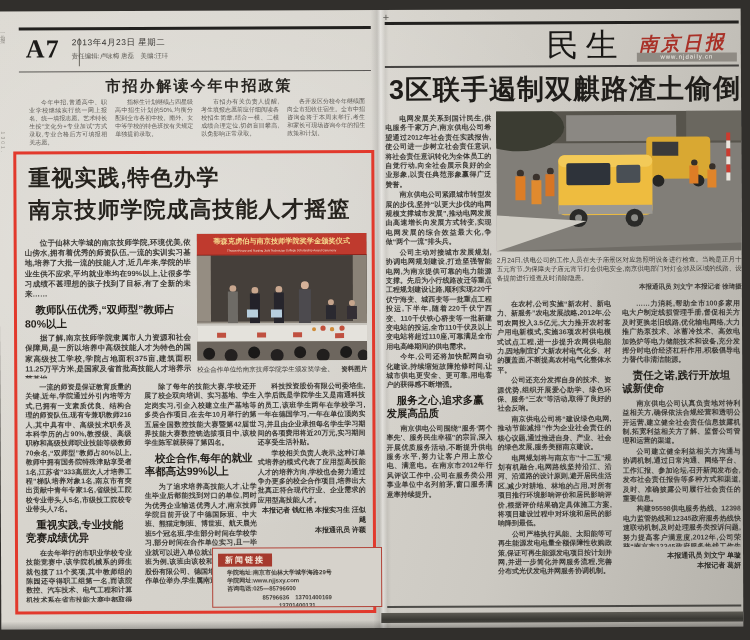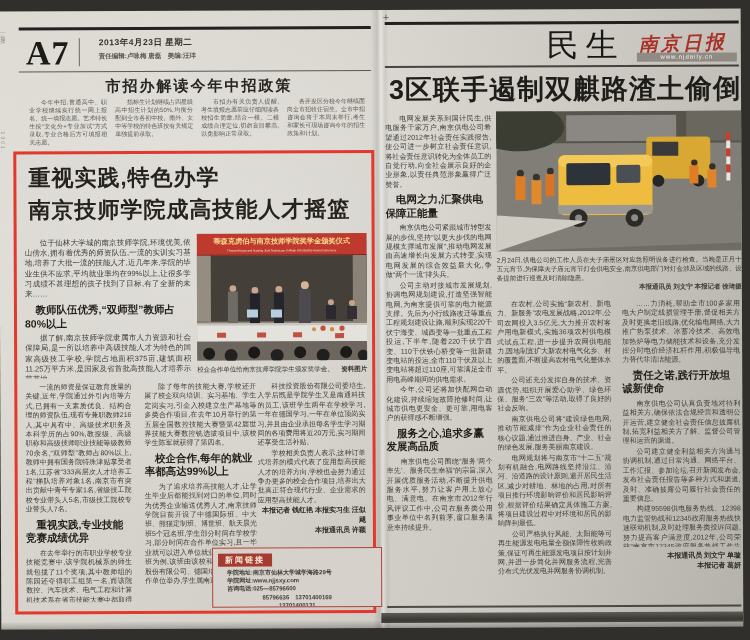--- a/index.html
+++ b/index.html
@@ -10,39 +10,39 @@
            radial-gradient(ellipse at 28% 35%, rgba(255,255,255,0.28), rgba(255,255,255,0) 55%),
            linear-gradient(104deg,#dcd9d2 0%,#d7d4cd 42%,#ccc9c2 70%,#b5b2ab 100%);
          transform:rotate(-0.25deg);}
   .paper::after{content:"";position:absolute;left:0;bottom:0;width:100%;height:8px;
          background:linear-gradient(rgba(0,0,0,0),rgba(0,0,0,0.25));}
   .fold{position:absolute;left:372px;top:0;width:18px;height:618px;
          background:linear-gradient(90deg,rgba(0,0,0,0) 0%,rgba(0,0,0,0.10) 35%,rgba(255,255,255,0.32) 55%,rgba(0,0,0,0.06) 80%,rgba(0,0,0,0));}
   .abs{position:absolute;}
   .rule{background:#22211f;}
   
-  .edition{font-family:"Liberation Serif",serif;font-size:34px;font-weight:bold;color:#1c1b19;letter-spacing:1px;}
+  .edition{font-family:"Liberation Serif",serif;font-size:26px;font-weight:bold;color:#1c1b19;letter-spacing:1px;}
   .date{font-size:8.5px;color:#34322f;letter-spacing:0.5px;}
   .editors{font-size:6.5px;color:#5a5751;margin-top:3px;}
   .vsep{border-left:1px solid #6a675f;height:28px;}
   .section{font-size:32px;font-weight:400;color:#191816;letter-spacing:7px;}
   .brand{font-family:"DejaVu Serif",serif;font-style:italic;font-weight:bold;font-size:19px;
          color:#a93128;letter-spacing:3px;transform:rotate(-2deg);}
   .brandbar{background:#8f8b84;color:#f4f2ec;font-size:6px;line-height:9px;text-align:center;letter-spacing:1px;}
   .regmark{font-size:11px;color:#5d5b56;}
   .margin-v{writing-mode:vertical-rl;font-size:5px;color:#7d7a73;letter-spacing:2px;opacity:0.8;}
   
   .midhead{font-size:15px;font-weight:800;letter-spacing:2px;text-align:center;color:#282622;}
   .minicol{font-size:6px;line-height:8px;color:#5c5954;text-align:justify;overflow:hidden;}
   .minicol div{text-indent:2em;}
   
   .redbox{border:3px solid #e2392c;background:rgba(0,0,0,0.012);}
   .bigtitle{font-size:22px;font-weight:900;color:#26231e;letter-spacing:1px;line-height:31px;}
   .body7{font-size:7px;line-height:9.4px;color:#3e3c38;text-align:justify;overflow:hidden;}
-  .body7 .p{text-indent:2em;margin:0 0 1px 0;}
+  .body7 .p{text-indent:2em;margin:0 0 1px 0;font-weight:bold;}
   .body75{font-size:7.5px;line-height:10.2px;}
   .sub{font-weight:bold;font-size:10.5px;line-height:13.5px;color:#221f1a;text-indent:1em;
        text-align:left;margin:4px 0 3px 0;}
   .caption{font-size:6.5px;line-height:9px;color:#3a3834;text-align:justify;}
   .credit{font-weight:bold;white-space:nowrap;}
   .byline{font-size:7px;line-height:10px;font-weight:bold;color:#2e2c28;text-align:right;}
   .newsbox{border:1px solid #b2453a;background:#d6d2cb;overflow:hidden;}
   .newsbox .hd{display:inline-block;background:#a63a2e;color:#f3eadb;font-size:8px;font-weight:bold;
        padding:1px 7px;margin:3px 0 2px 5px;letter-spacing:2px;}
   .newsbox .ln{font-size:6px;line-height:8.2px;font-weight:bold;color:#413e38;padding:0 5px;text-indent:1.5em;}
@@ -59,21 +59,21 @@
   <div class="paper">
     <div class="fold"></div>
     <div class="abs regmark" style="left:384px;top:1px;">+</div>
 
     <div class="abs margin-v" style="left:1px;top:18px;height:90px;">一份报</div>
     <div class="abs margin-v" style="left:1px;top:120px;height:60px;">1301.</div>
 
     <div class="abs rule" style="left:20px;top:16px;width:352px;height:3px;"></div>
     <div class="abs edition" style="left:27px;top:23px;">A7</div>
     <div class="abs vsep" style="left:80px;top:27px;"></div>
-    <div class="abs" style="left:100px;top:26px;width:200px;font-weight:bold;">
+    <div class="abs" style="left:73px;top:26px;width:200px;">
       <div class="date">2013年4月23日 星期二</div>
       <div class="editors">责任编辑:卢咏梅 唐磊　美编:汪玤</div>
     </div>
     <div class="abs rule" style="left:20px;top:60px;width:352px;height:1px;opacity:0.7;"></div>
 
     <div class="abs rule" style="left:386px;top:12px;width:354px;height:3px;"></div>
     <div class="abs section" style="left:548px;top:15px;">民生</div>
     <div class="abs brand" style="left:640px;top:22px;">南京日报</div>
     <div class="abs brandbar" style="left:638px;top:44px;width:100px;height:9px;">www.njdaily.cn</div>
     <div class="abs rule" style="left:386px;top:56px;width:354px;height:2px;opacity:0.8;"></div>
@@ -234,21 +234,20 @@
         <polygon points="0,140 245,132 245,140" fill="#6f6c66"></polygon>
       </svg>
     </div>
     <div class="abs caption" style="left:497px;top:246px;width:245px;">
       <span>2月24日,供电公司的工作人员在夫子庙景区对应急照明设备进行检查。当晚是正月十五元宵节,为保障夫子庙元宵节灯会供电安全,南京供电部门对灯会涉及区域的线路、设备提前进行巡查及时消除隐患。</span>
       <div class="credit" style="text-align:right;">本报通讯员 刘文宁 本报记者 徐琦摄</div>
     </div>
 
     <div class="abs body7" style="left:386px;top:104px;width:106px;height:490px;">
       <div class="p">电网发展关系到国计民生,供电服务千家万户,南京供电公司希望通过2012年社会责任实践报告,使公司进一步树立社会责任意识,将社会责任意识转化为全体员工的自觉行动,向全社会展示良好的企业形象,以责任典范形象赢得广泛赞誉。</div>
-      <div class="sub">电网之力,汇聚供电保障正能量</div>
       <div class="p">南京供电公司紧跟城市转型发展的步伐,坚持“以更大步伐的电网规模支撑城市发展”,推动电网发展由高速增长向发展方式转变,实现电网发展的综合效益最大化,争做“两个一流”排头兵。</div>
       <div class="p">公司主动对接城市发展规划,协调电网规划建设,打造坚强智能电网,为南京提供可靠的电力能源支撑。先后为小行线路改迁等重点工程规划建设让路,顺利实现220千伏宁海变、城西变等一批重点工程投运,下半年,随着220千伏宁西变、110千伏铁心桥变等一批新建变电站的投运,全市110千伏及以上变电站将超过110座,可靠满足全市用电高峰期间的供电需求。</div>
       <div class="p">今年,公司还将加快配网自动化建设,持续缩短故障抢修时间,让城市供电更安全、更可靠,用电客户的获得感不断增强。</div>
       <div class="sub">服务之心,追求多赢发展高品质</div>
       <div class="p">南京供电公司围绕“服务‘两个率先’、服务民生幸福”的宗旨,深入开展优质服务活动,不断提升供电服务水平,努力让客户用上放心电、满意电。在南京市2012年行风评议工作中,公司在服务类公用事业单位中名列前茅,窗口服务满意率持续提升。</div>
     </div>
     <div class="abs body7" style="left:497px;top:290px;width:114px;height:304px;">
       <div class="p">在农村,公司实施“新农村、新电力、新服务”农电发展战略,2012年,公司农网投入3.5亿元,大力推开农村客户用电新模式,实施36项农村供电模式试点工程,进一步提升农网供电能力,因地制宜扩大新农村电气化乡、村的覆盖面,不断提高农村电气化整体水平。</div>
       <div class="p">公司还充分发挥自身的技术、资源优势,组织开展爱心助学、绿色环保、服务“三农”等活动,取得了良好的社会反响。</div>
       <div class="p">南京供电公司将“建设绿色电网,推动节能减排”作为企业社会责任的核心议题,通过推进自身、产业、社会的绿色发展,服务美丽南京建设。</div>

